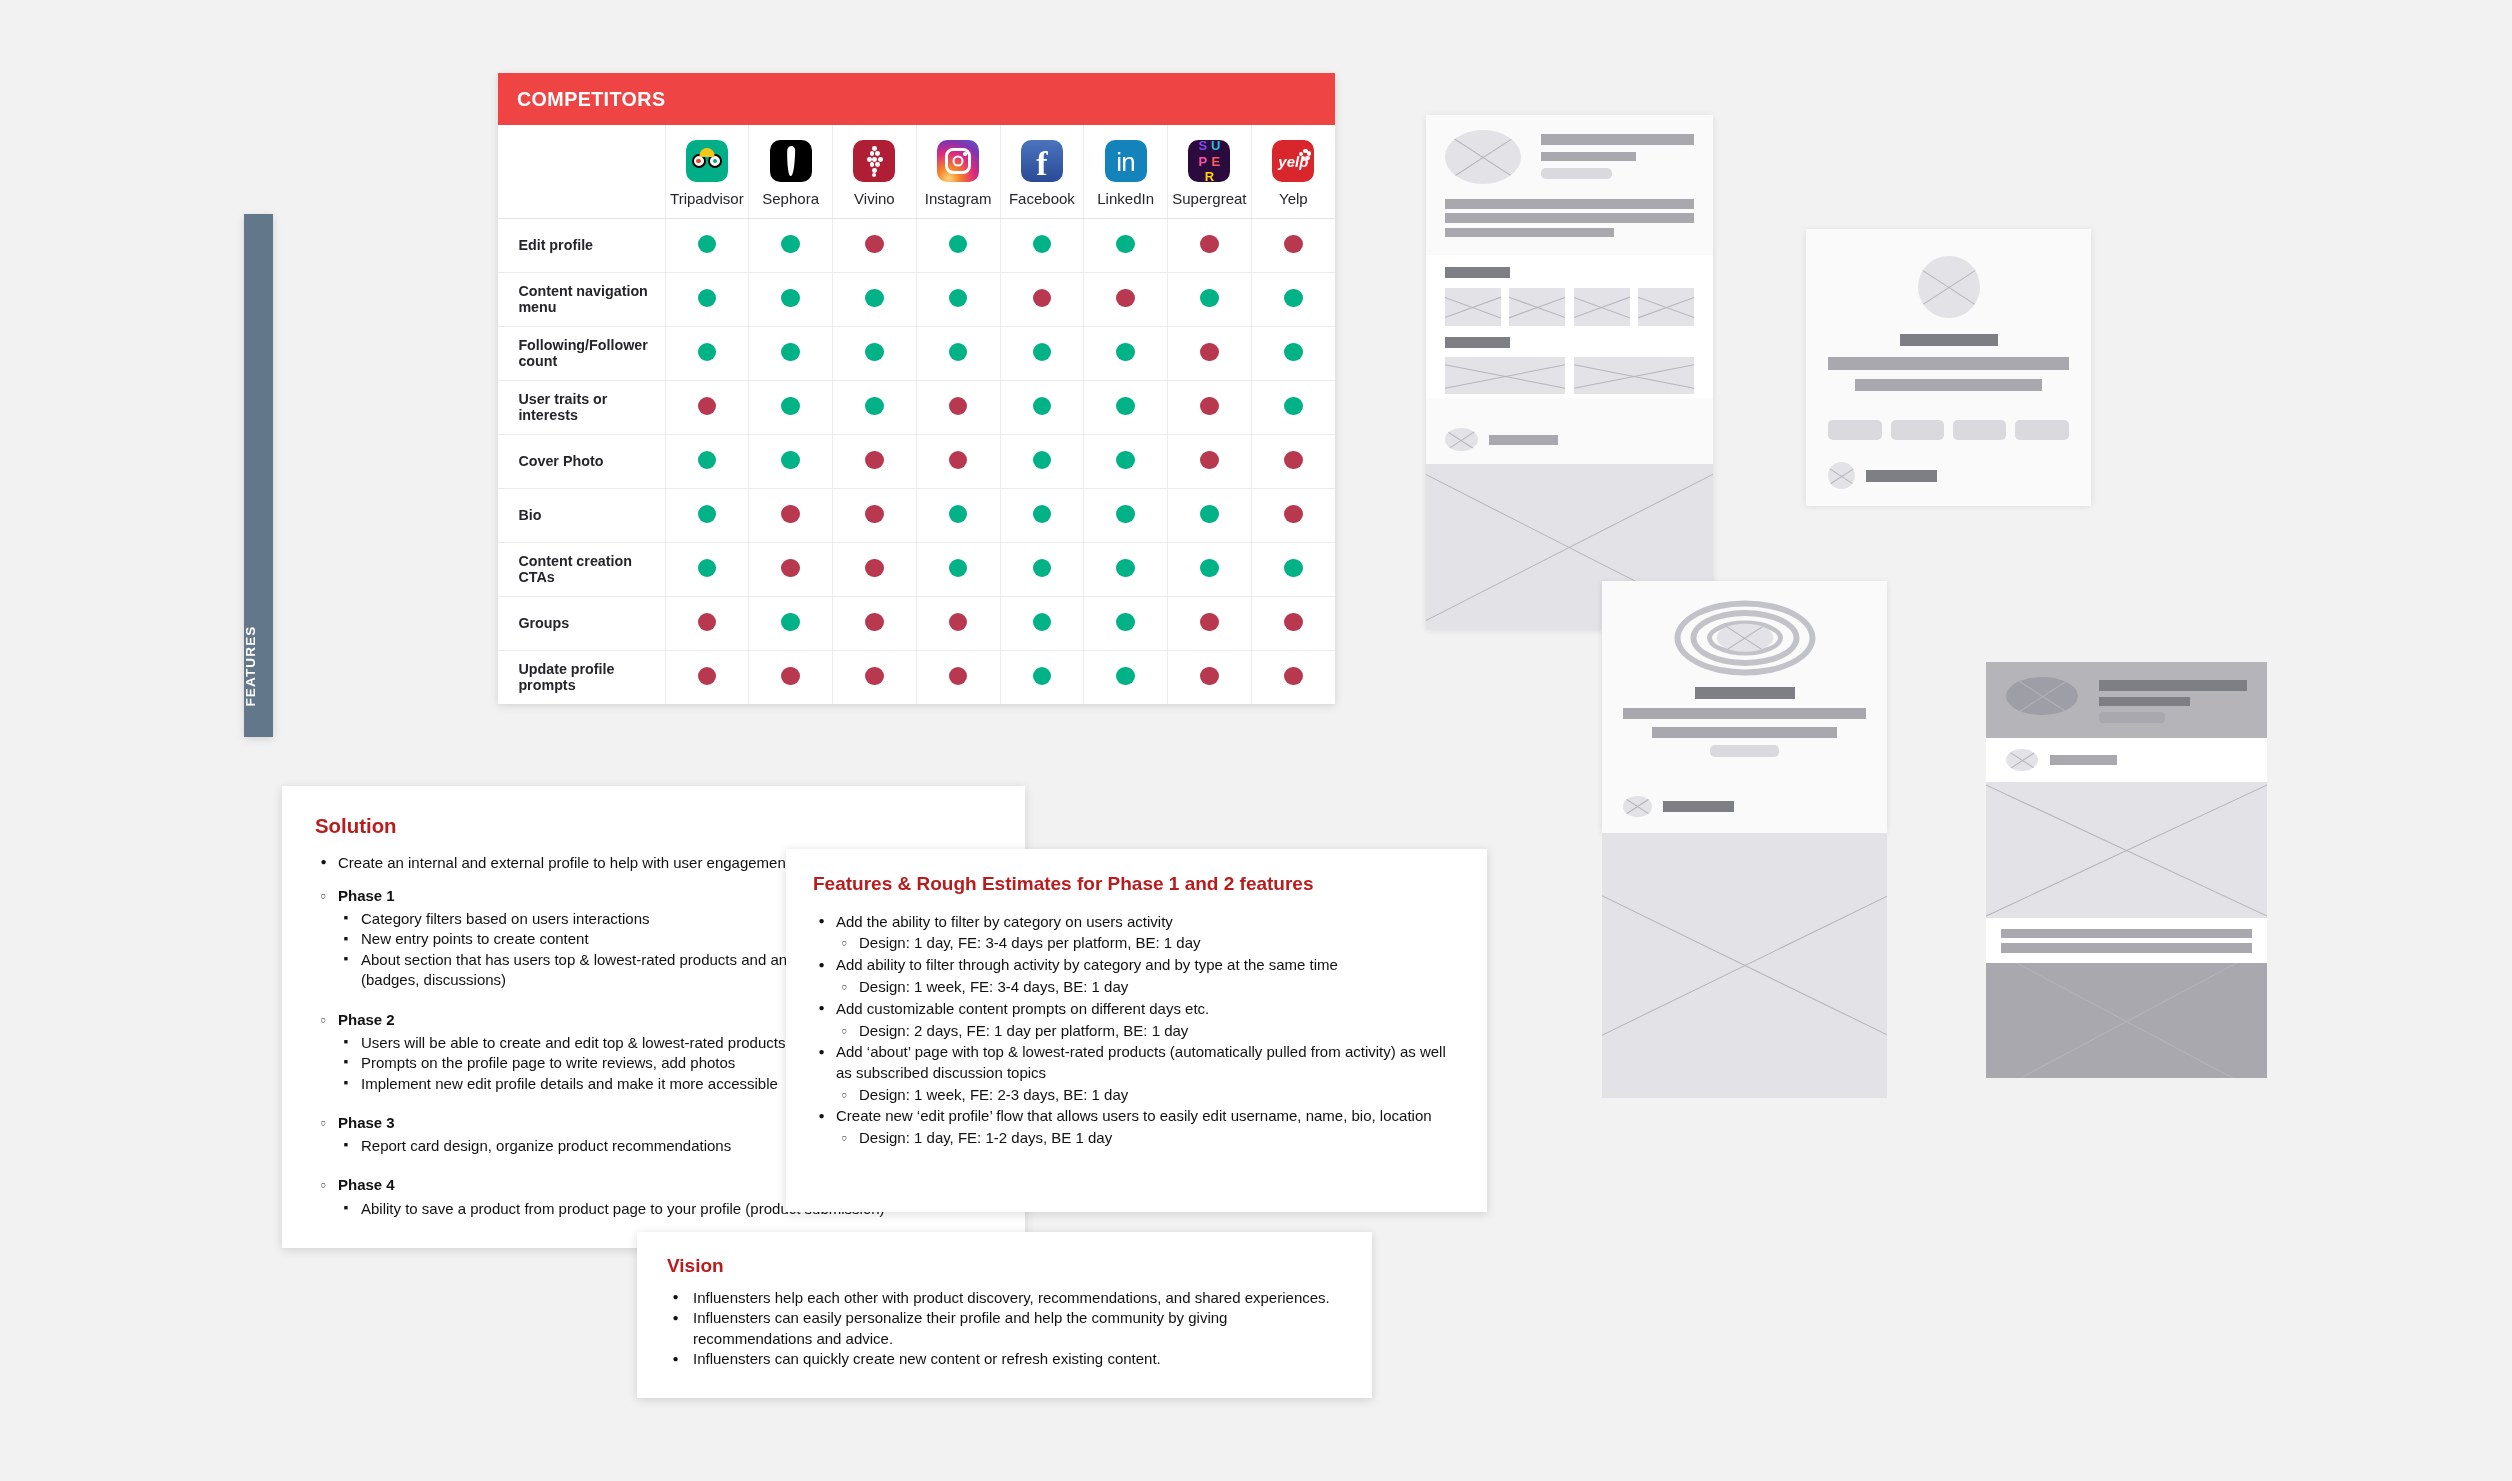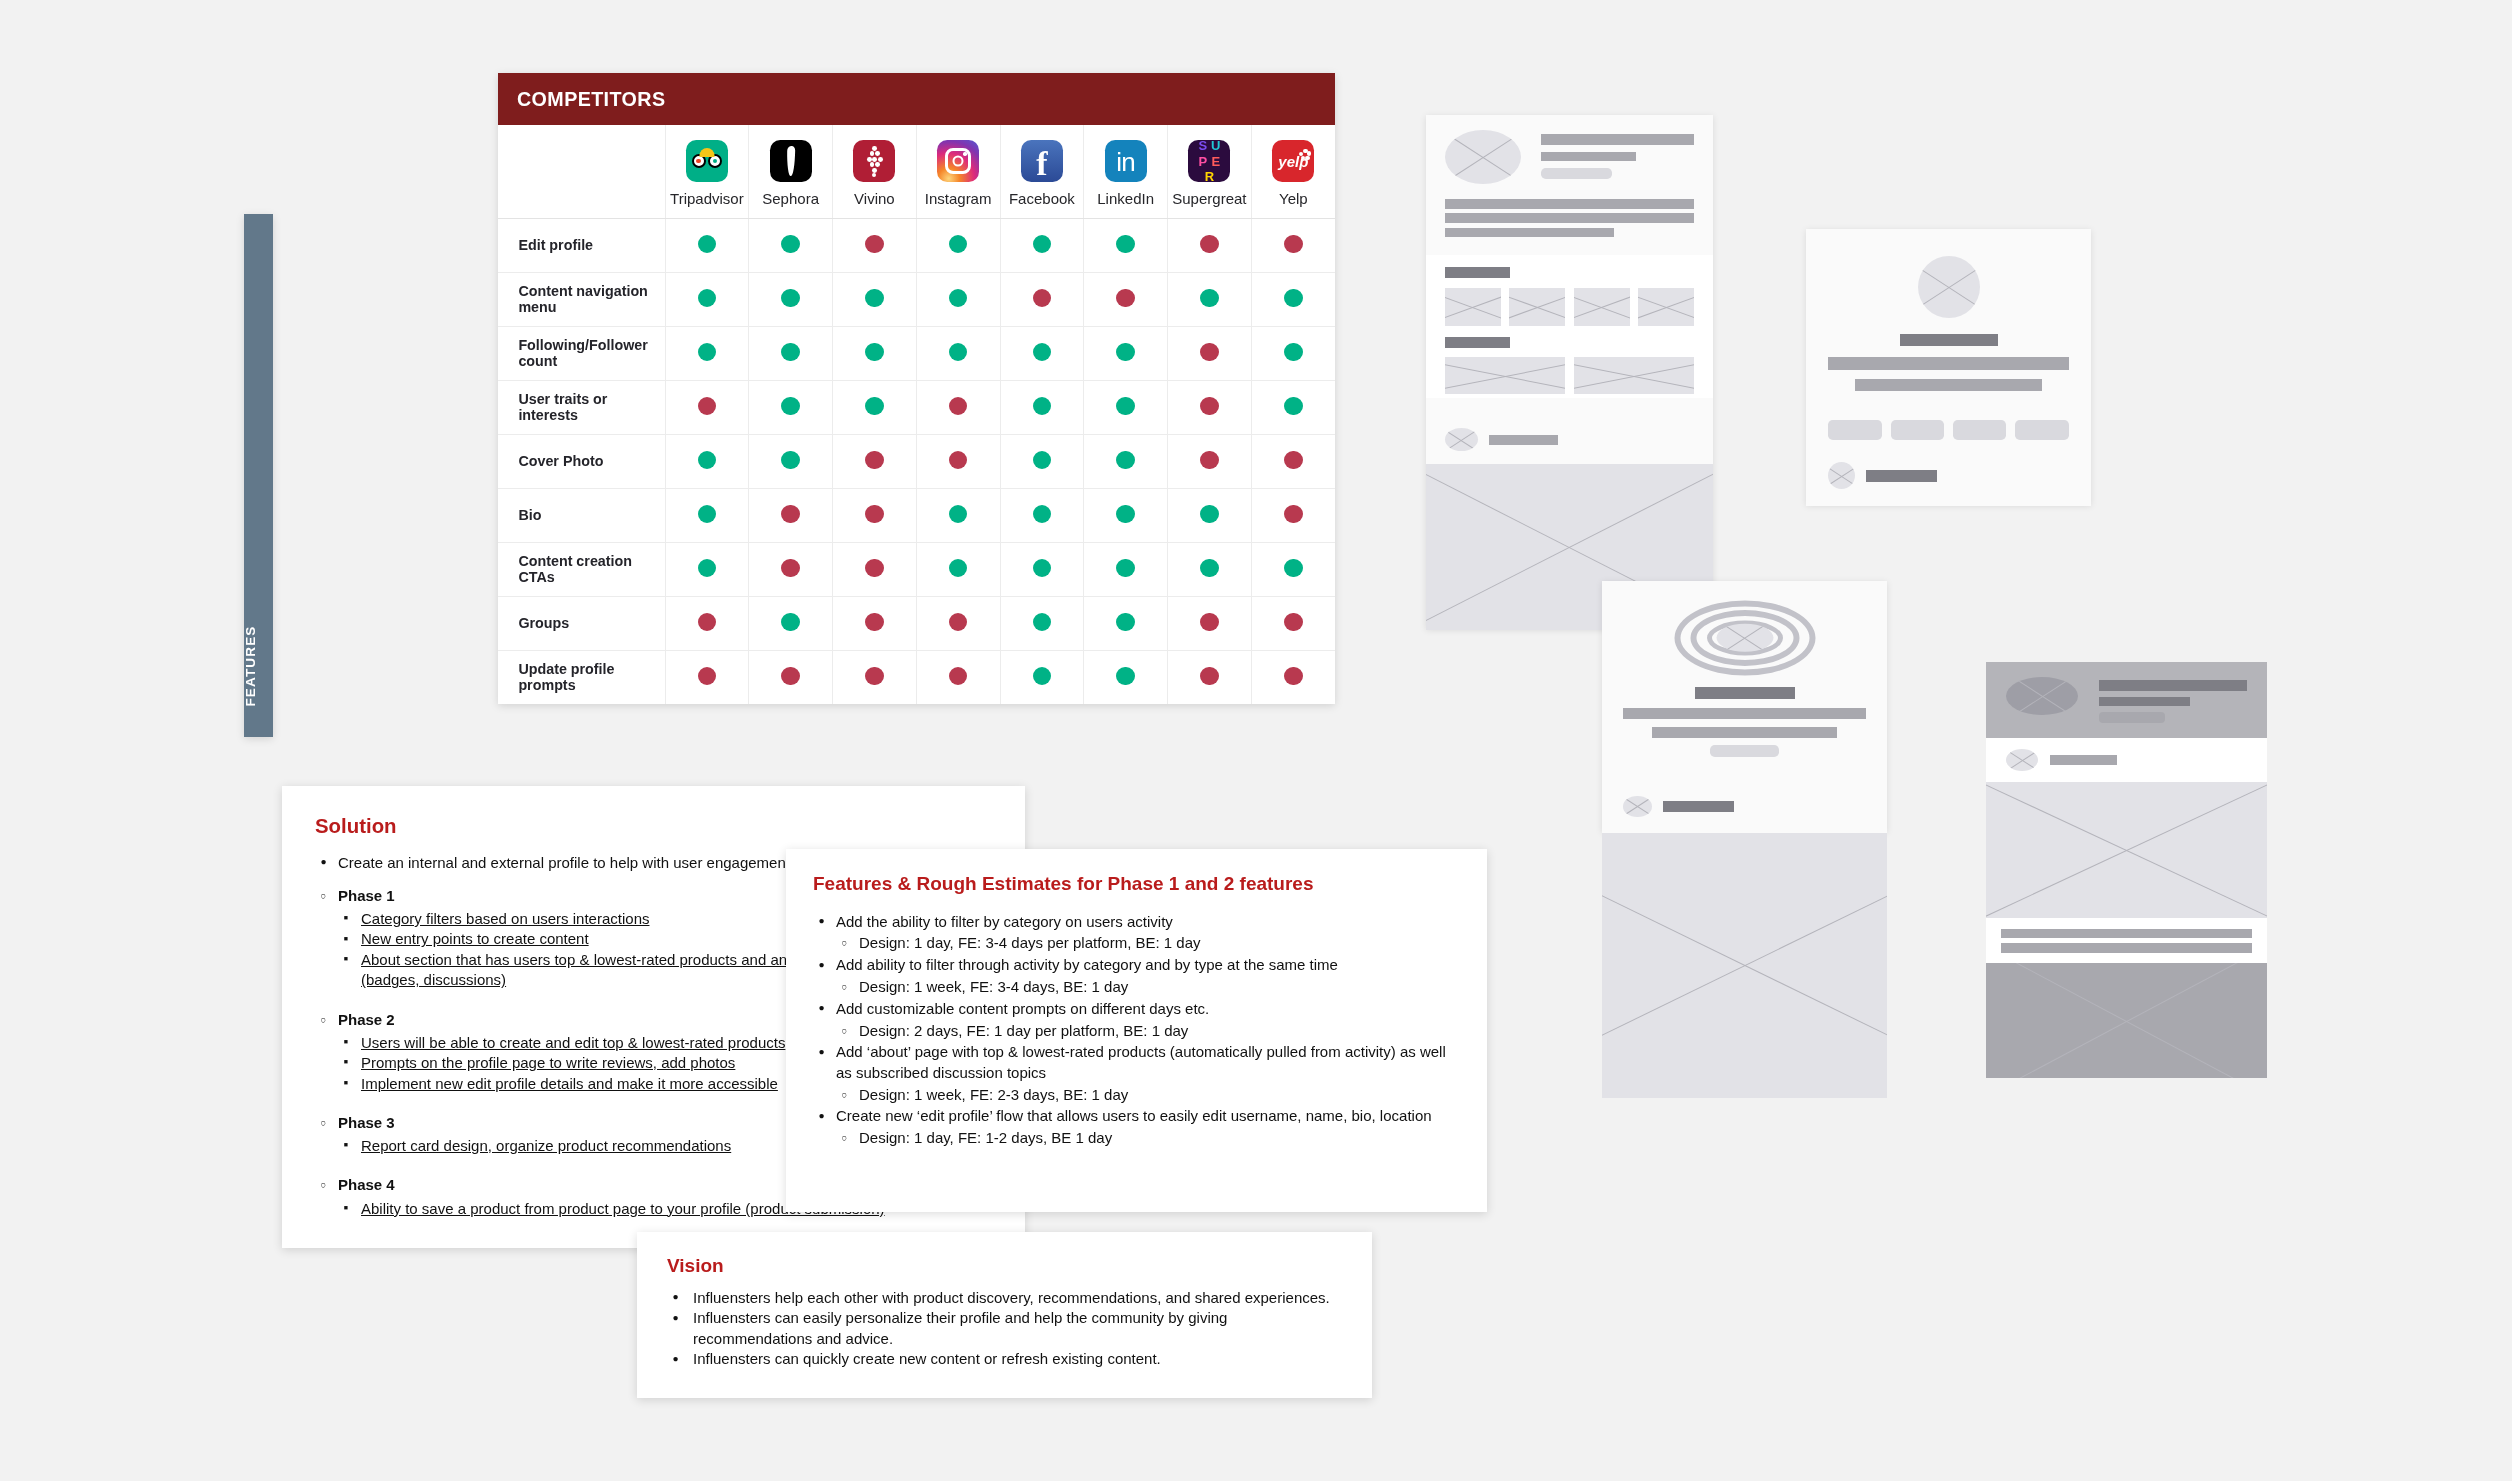--- a/index.html
+++ b/index.html
@@ -15,21 +15,21 @@
 
   
   #competitor-matrix {
     position: absolute;
     left: 498px; top: 73px;
     width: 837px;
     box-shadow: 0 2px 8.1px rgba(0,0,0,.13);
     background: #ffffff;
   }
   #matrix-header {
-    background: #7f1d1d;
+    background: #ef4444;
     color: #ffffff;
     font-size: 19.7px;
     font-weight: bold;
     letter-spacing: 0.4px;
     padding: 15px 0 15px 19px;
     height: 52px;
     line-height: 22px;
   }
   #matrix-body { display: flex; }
   .matrix-table { border-collapse: collapse; width: 100%; table-layout: fixed; }
@@ -168,21 +168,21 @@
     padding-left: 23px;
     font-size: 15px;
     line-height: 20.4px;
     color: #111;
   }
   .lvl2 > li:before {
     content: "\25CB";
     position: absolute; left: 5.4px; top: 0px;
     font-size: 9.5px;
   }
-  .lvl3 { list-style: none; margin-top: 2.7px; text-decoration: underline; }
+  .lvl3 { list-style: none; margin-top: 2.7px; }
   .lvl3 > li {
     position: relative;
     padding-left: 23px;
     font-size: 15px;
     line-height: 20.4px;
     color: #111;
   }
   .lvl3 > li:before {
     content: "\25AA";
     position: absolute; left: 5.4px; top: -0.7px;

